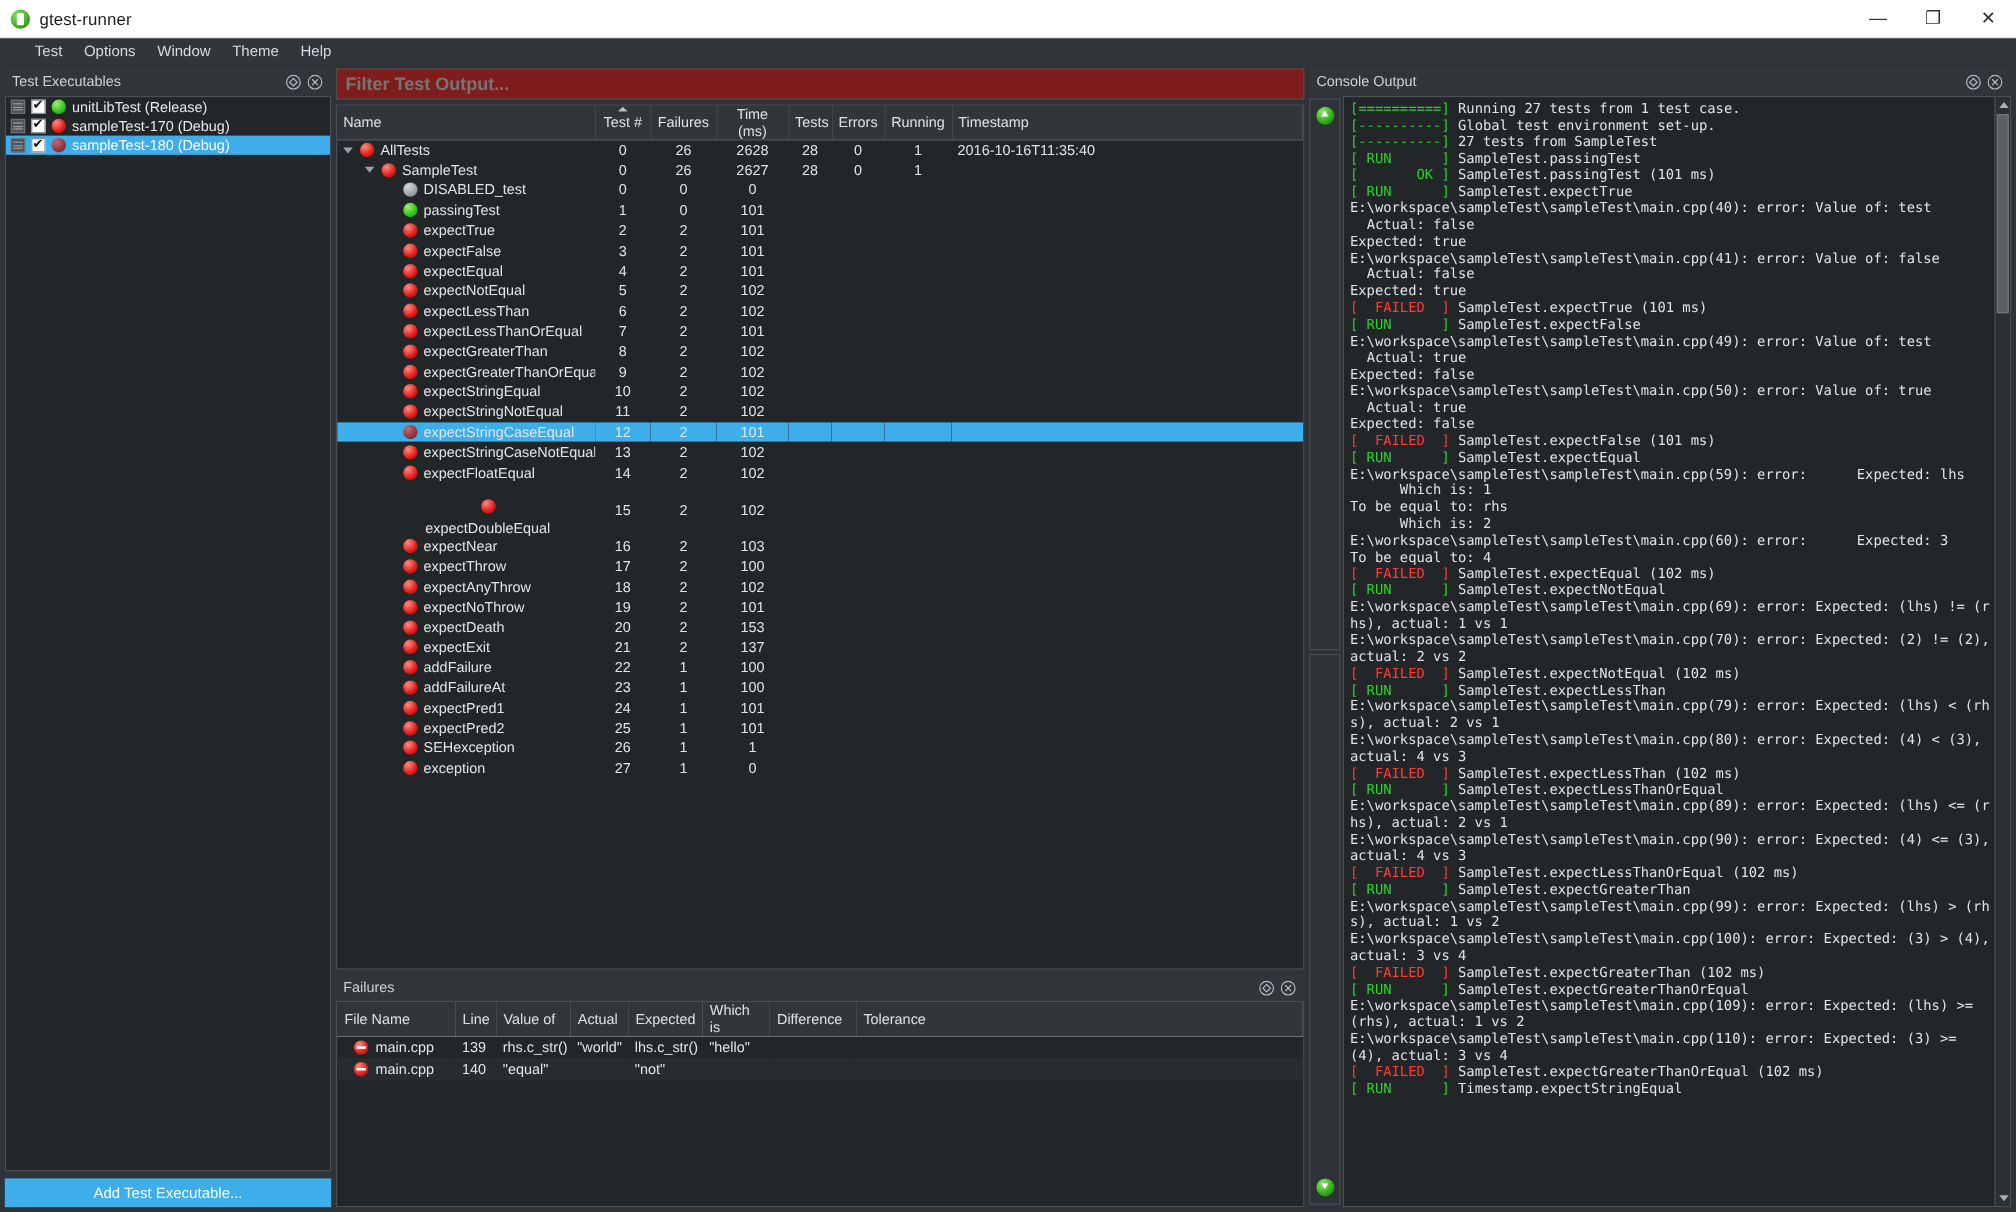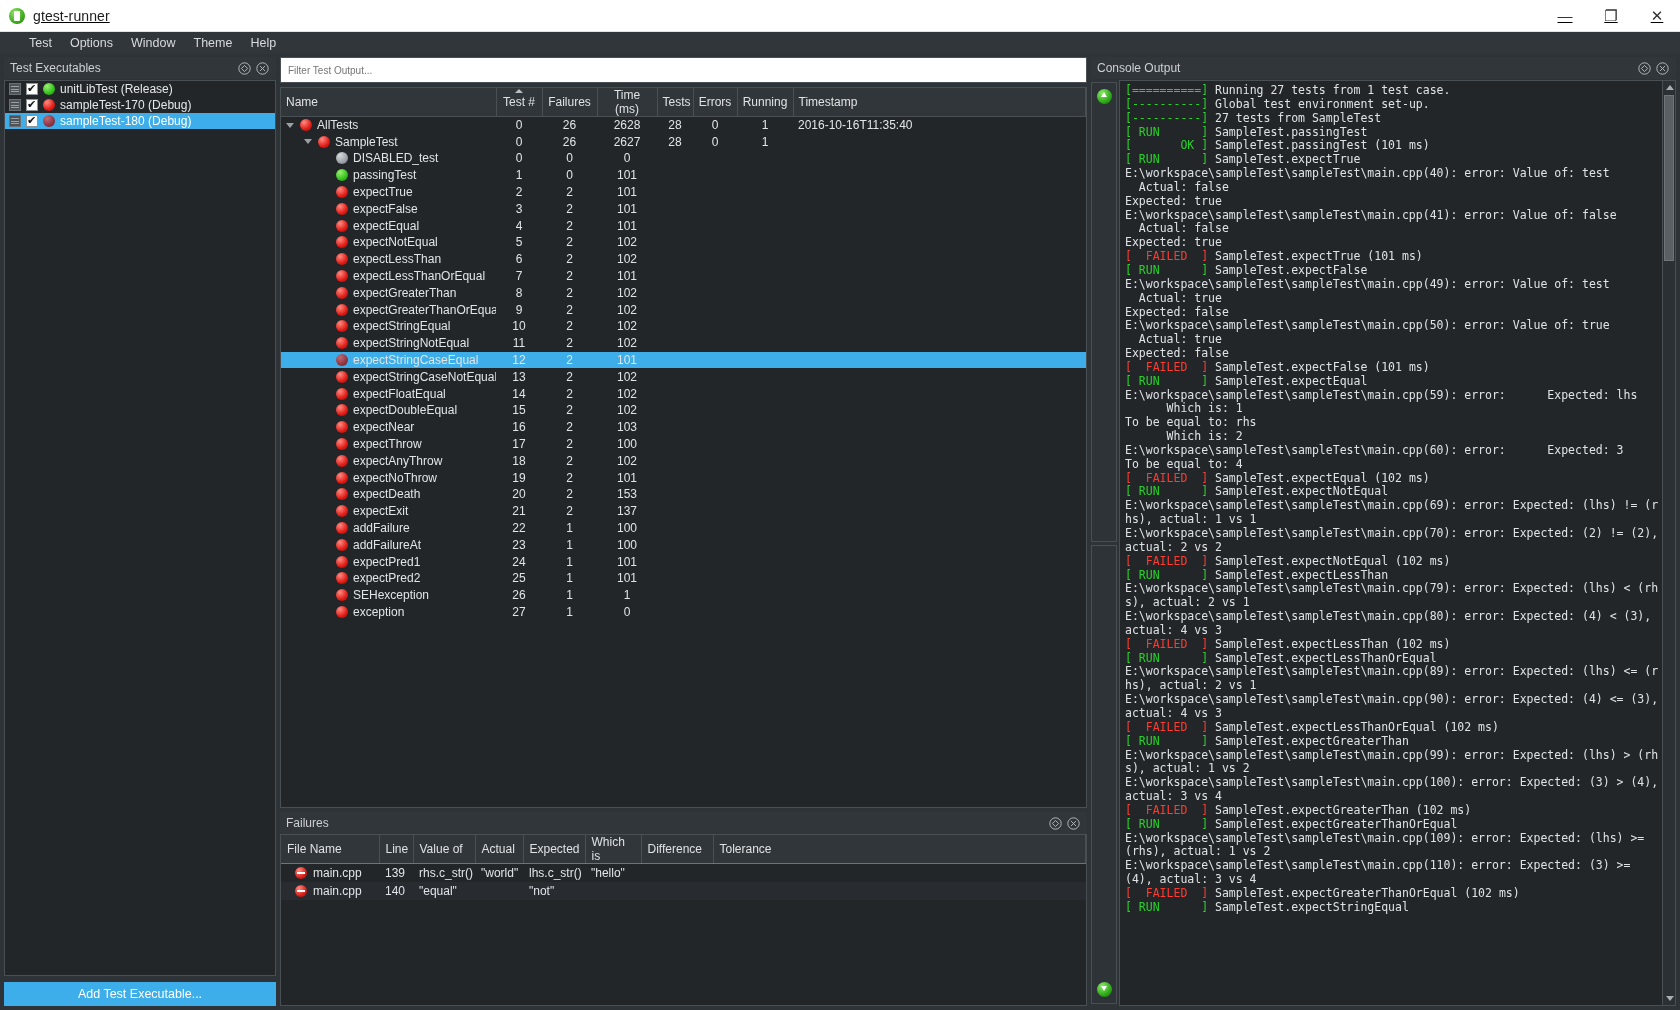--- a/index.html
+++ b/index.html
@@ -7,21 +7,20 @@
     width: 1680px; height: 1010px;
     background: #2e3338;
     font-family: "Liberation Sans", sans-serif;
     overflow: hidden;
   }
   
   #titlebar {
     height: 32px; background: #ffffff;
     display: flex; align-items: center;
     border-bottom: 1px solid #e3e3e3;
-    text-decoration: underline;
   }
   #app-icon {
     width: 16px; height: 16px; margin-left: 9px; margin-right: 8px;
     border-radius: 50%;
     background: radial-gradient(circle at 35% 30%, #8fe06a, #36a014 70%, #1d6a0b);
     position: relative; flex: none;
   }
   #app-icon::after {
     content: ""; position: absolute; left: 5px; top: 3px;
     width: 6px; height: 10px; background: #ffffff; border-radius: 1px;
@@ -91,22 +90,22 @@
 
   #add-exec-btn {
     height: 24px; margin-top: 6px; background: #3daee9; color: #ffffff;
     font-size: 12.5px; display: flex; align-items: center; justify-content: center;
     border: none; flex: none;
   }
 
   
   #center-col { flex: 1 1 auto; display: flex; flex-direction: column; min-width: 0; gap: 4px; }
   #filter-input {
-    height: 26px; background: #ffffff; border: 1px solid #4a4f54; color: #8d9398;
-    font-size: 10px; padding: 0 7px; flex: none; font-family: "Liberation Sans", sans-serif;
+    height: 26px; background: #7f1d1d; border: 1px solid #4a4f54; color: #8d9398;
+    font-size: 15px; padding: 0 7px; flex: none; font-family: "Liberation Sans", sans-serif; font-weight: bold;
   }
   #tests-panel {
     flex: 1 1 auto; background: #232629; border: 1px solid #4a4f54;
     display: flex; flex-direction: column; min-height: 0; overflow: hidden;
   }
   table.tree { border-collapse: collapse; width: 100%; table-layout: fixed; }
   table.tree thead th {
     background: #31363b; color: #dfe2e5; font-size: 12px; font-weight: normal;
     text-align: left; height: 20px; padding: 0 5px;
     border-right: 1px solid #4a4f54; border-bottom: 1px solid #4a4f54;
@@ -586,21 +585,21 @@
               <td class="num">14</td>
               <td class="num">2</td>
               <td class="num">102</td>
               <td class="num"></td>
               <td class="num"></td>
               <td class="num"></td>
               <td></td>
             </tr>
             <tr class="">
               <td>
-                <div class="namecell" style="padding-left: 36px;">
+                <div class="namecell" style="padding-left: 36px; flex-direction: column;">
                   <span class="arrow blank"></span>
                   <span class="led red"></span>
                   <span>expectDoubleEqual</span>
                 </div>
               </td>
               <td class="num">15</td>
               <td class="num">2</td>
               <td class="num">102</td>
               <td class="num"></td>
               <td class="num"></td>
@@ -936,21 +935,21 @@
 </span><span>E:\workspace\sampleTest\sampleTest\main.cpp(90): error: Expected: (4) &lt;= (3), actual: 4 vs 3
 </span><span class="c-red">[  FAILED  ]</span><span> SampleTest.expectLessThanOrEqual (102 ms)
 </span><span class="c-green">[ RUN      ]</span><span> SampleTest.expectGreaterThan
 </span><span>E:\workspace\sampleTest\sampleTest\main.cpp(99): error: Expected: (lhs) &gt; (rhs), actual: 1 vs 2
 </span><span>E:\workspace\sampleTest\sampleTest\main.cpp(100): error: Expected: (3) &gt; (4), actual: 3 vs 4
 </span><span class="c-red">[  FAILED  ]</span><span> SampleTest.expectGreaterThan (102 ms)
 </span><span class="c-green">[ RUN      ]</span><span> SampleTest.expectGreaterThanOrEqual
 </span><span>E:\workspace\sampleTest\sampleTest\main.cpp(109): error: Expected: (lhs) &gt;= (rhs), actual: 1 vs 2
 </span><span>E:\workspace\sampleTest\sampleTest\main.cpp(110): error: Expected: (3) &gt;= (4), actual: 3 vs 4
 </span><span class="c-red">[  FAILED  ]</span><span> SampleTest.expectGreaterThanOrEqual (102 ms)
-</span><span class="c-green">[ RUN      ]</span><span> SampleTest.expectStringEqual
+</span><span class="c-green">[ RUN      ]</span><span> Timestamp.expectStringEqual
 </span></div>
         <div id="console-scroll">
           <div class="sb-arrow sb-up">
               <span></span>
             </div>
           <div class="thumb"></div>
           <div class="sb-arrow sb-down">
               <span></span>
             </div>
         </div>

